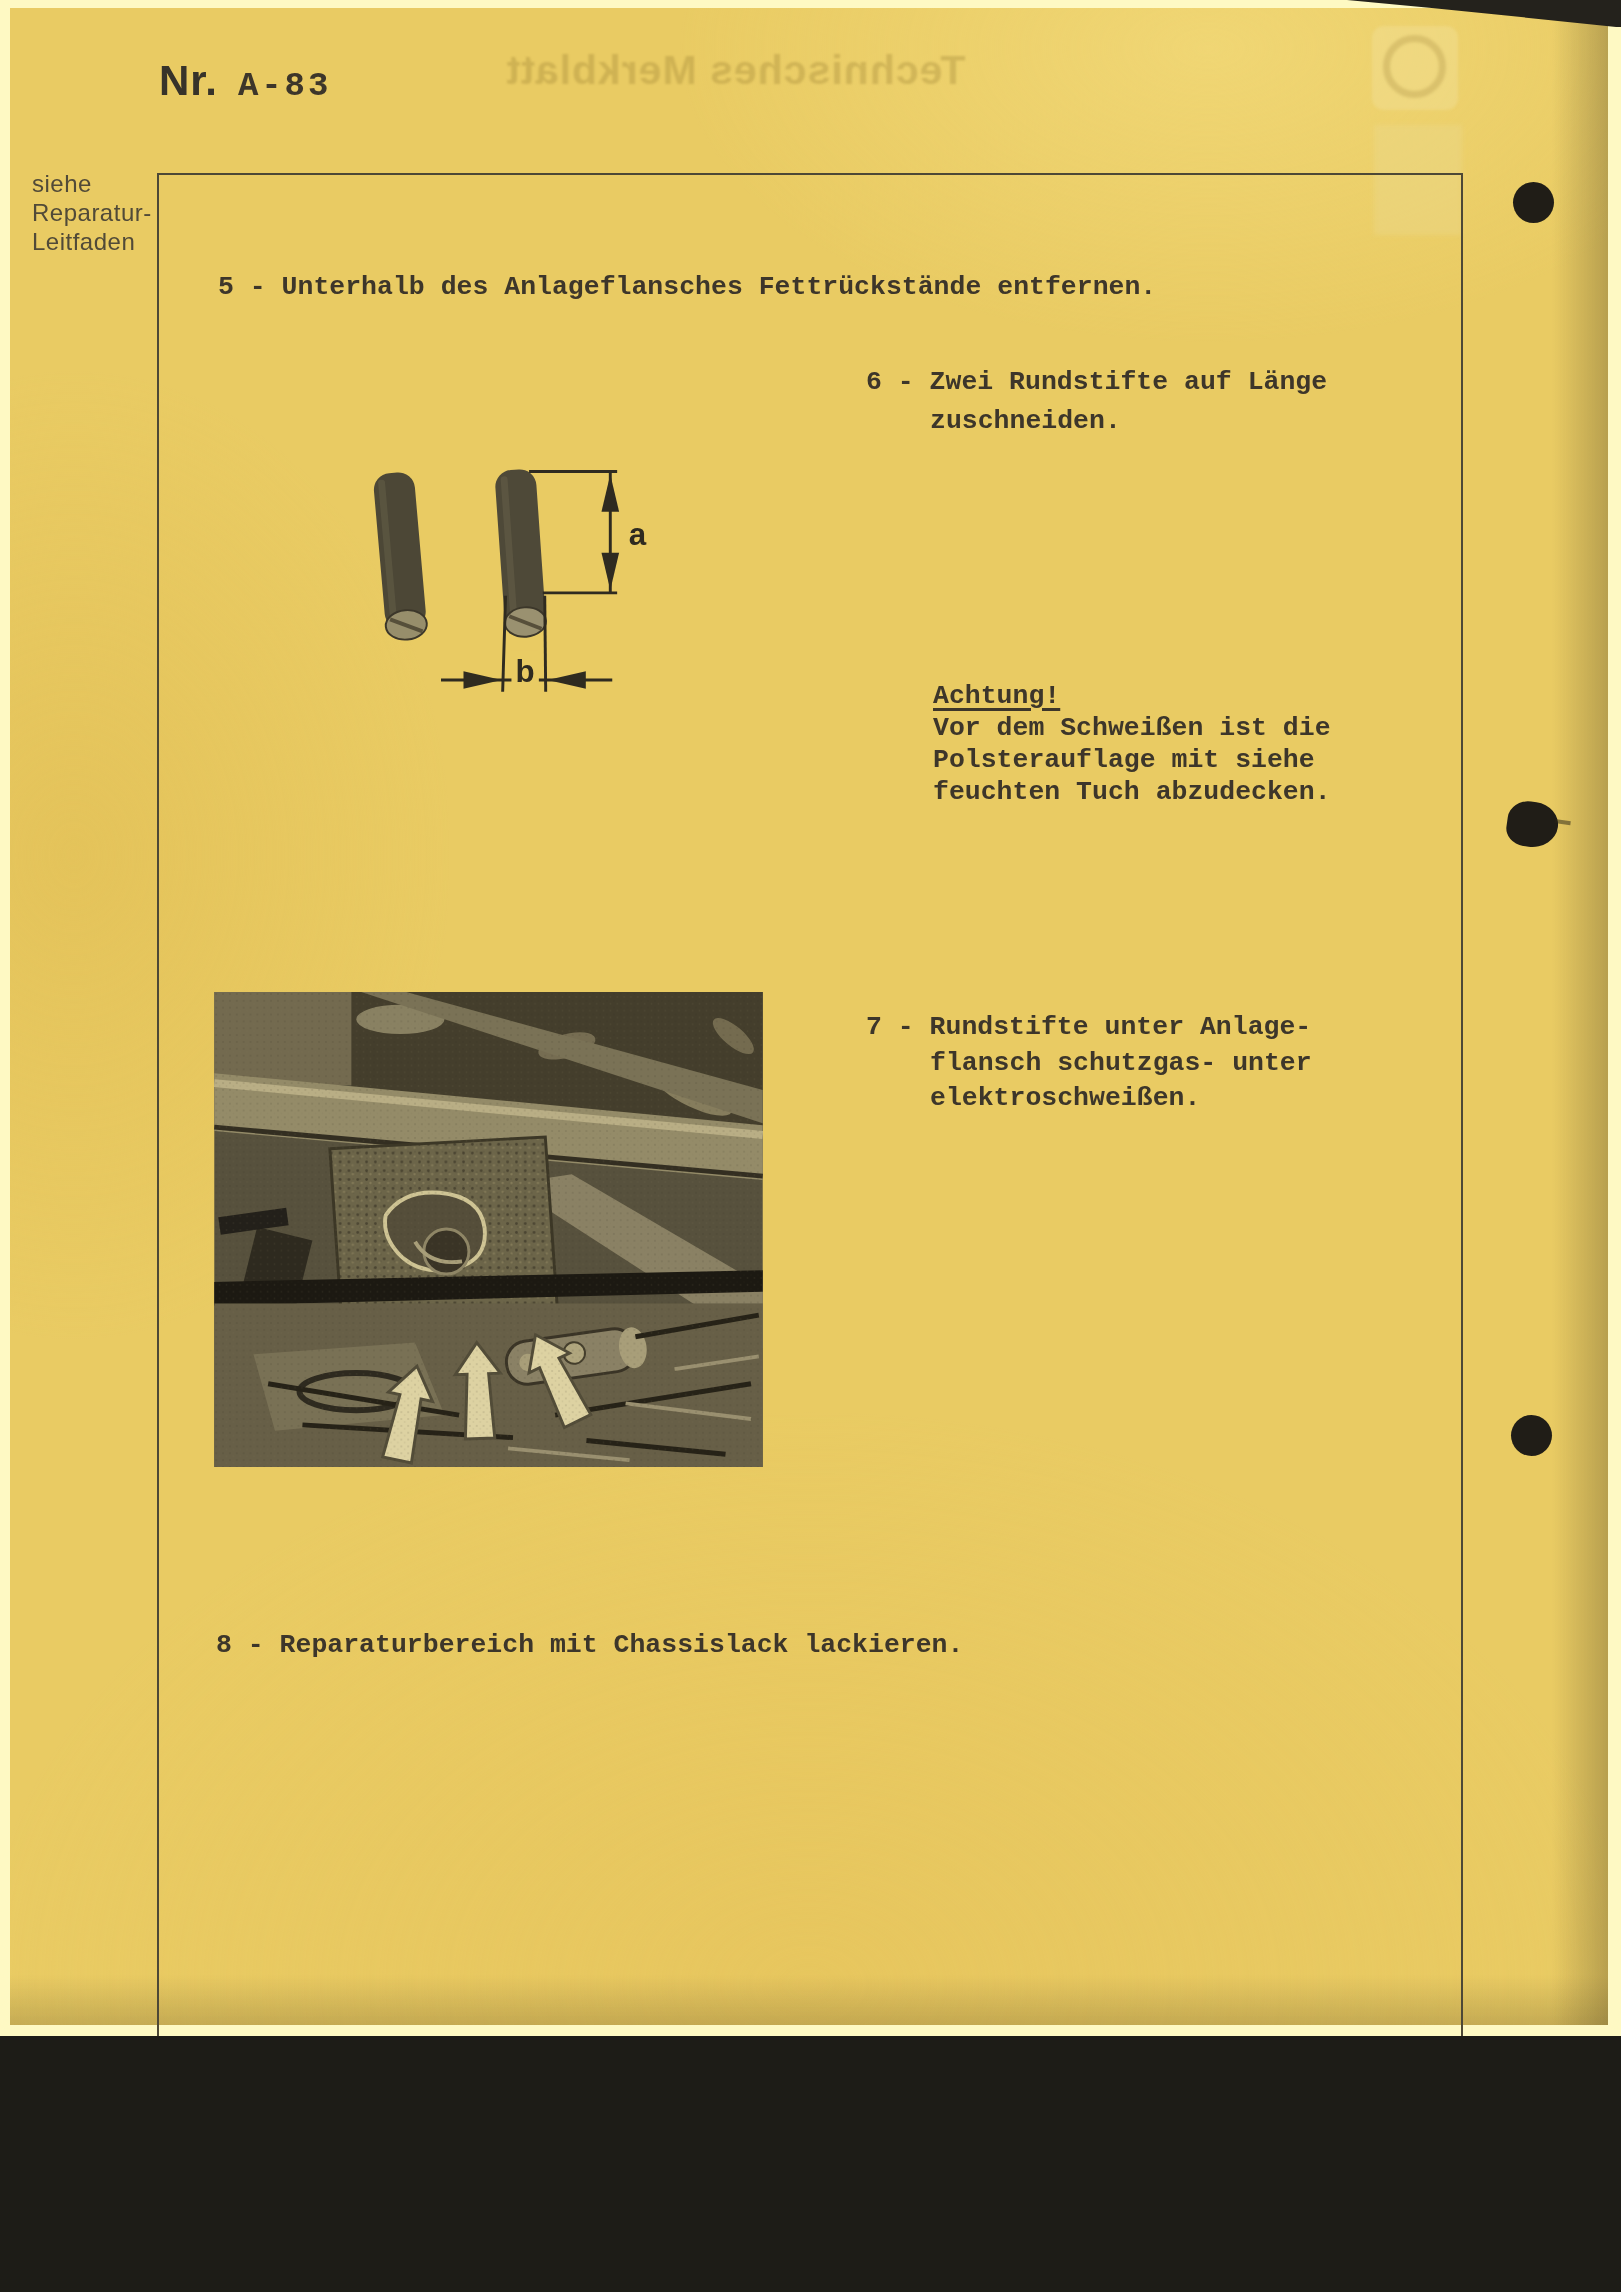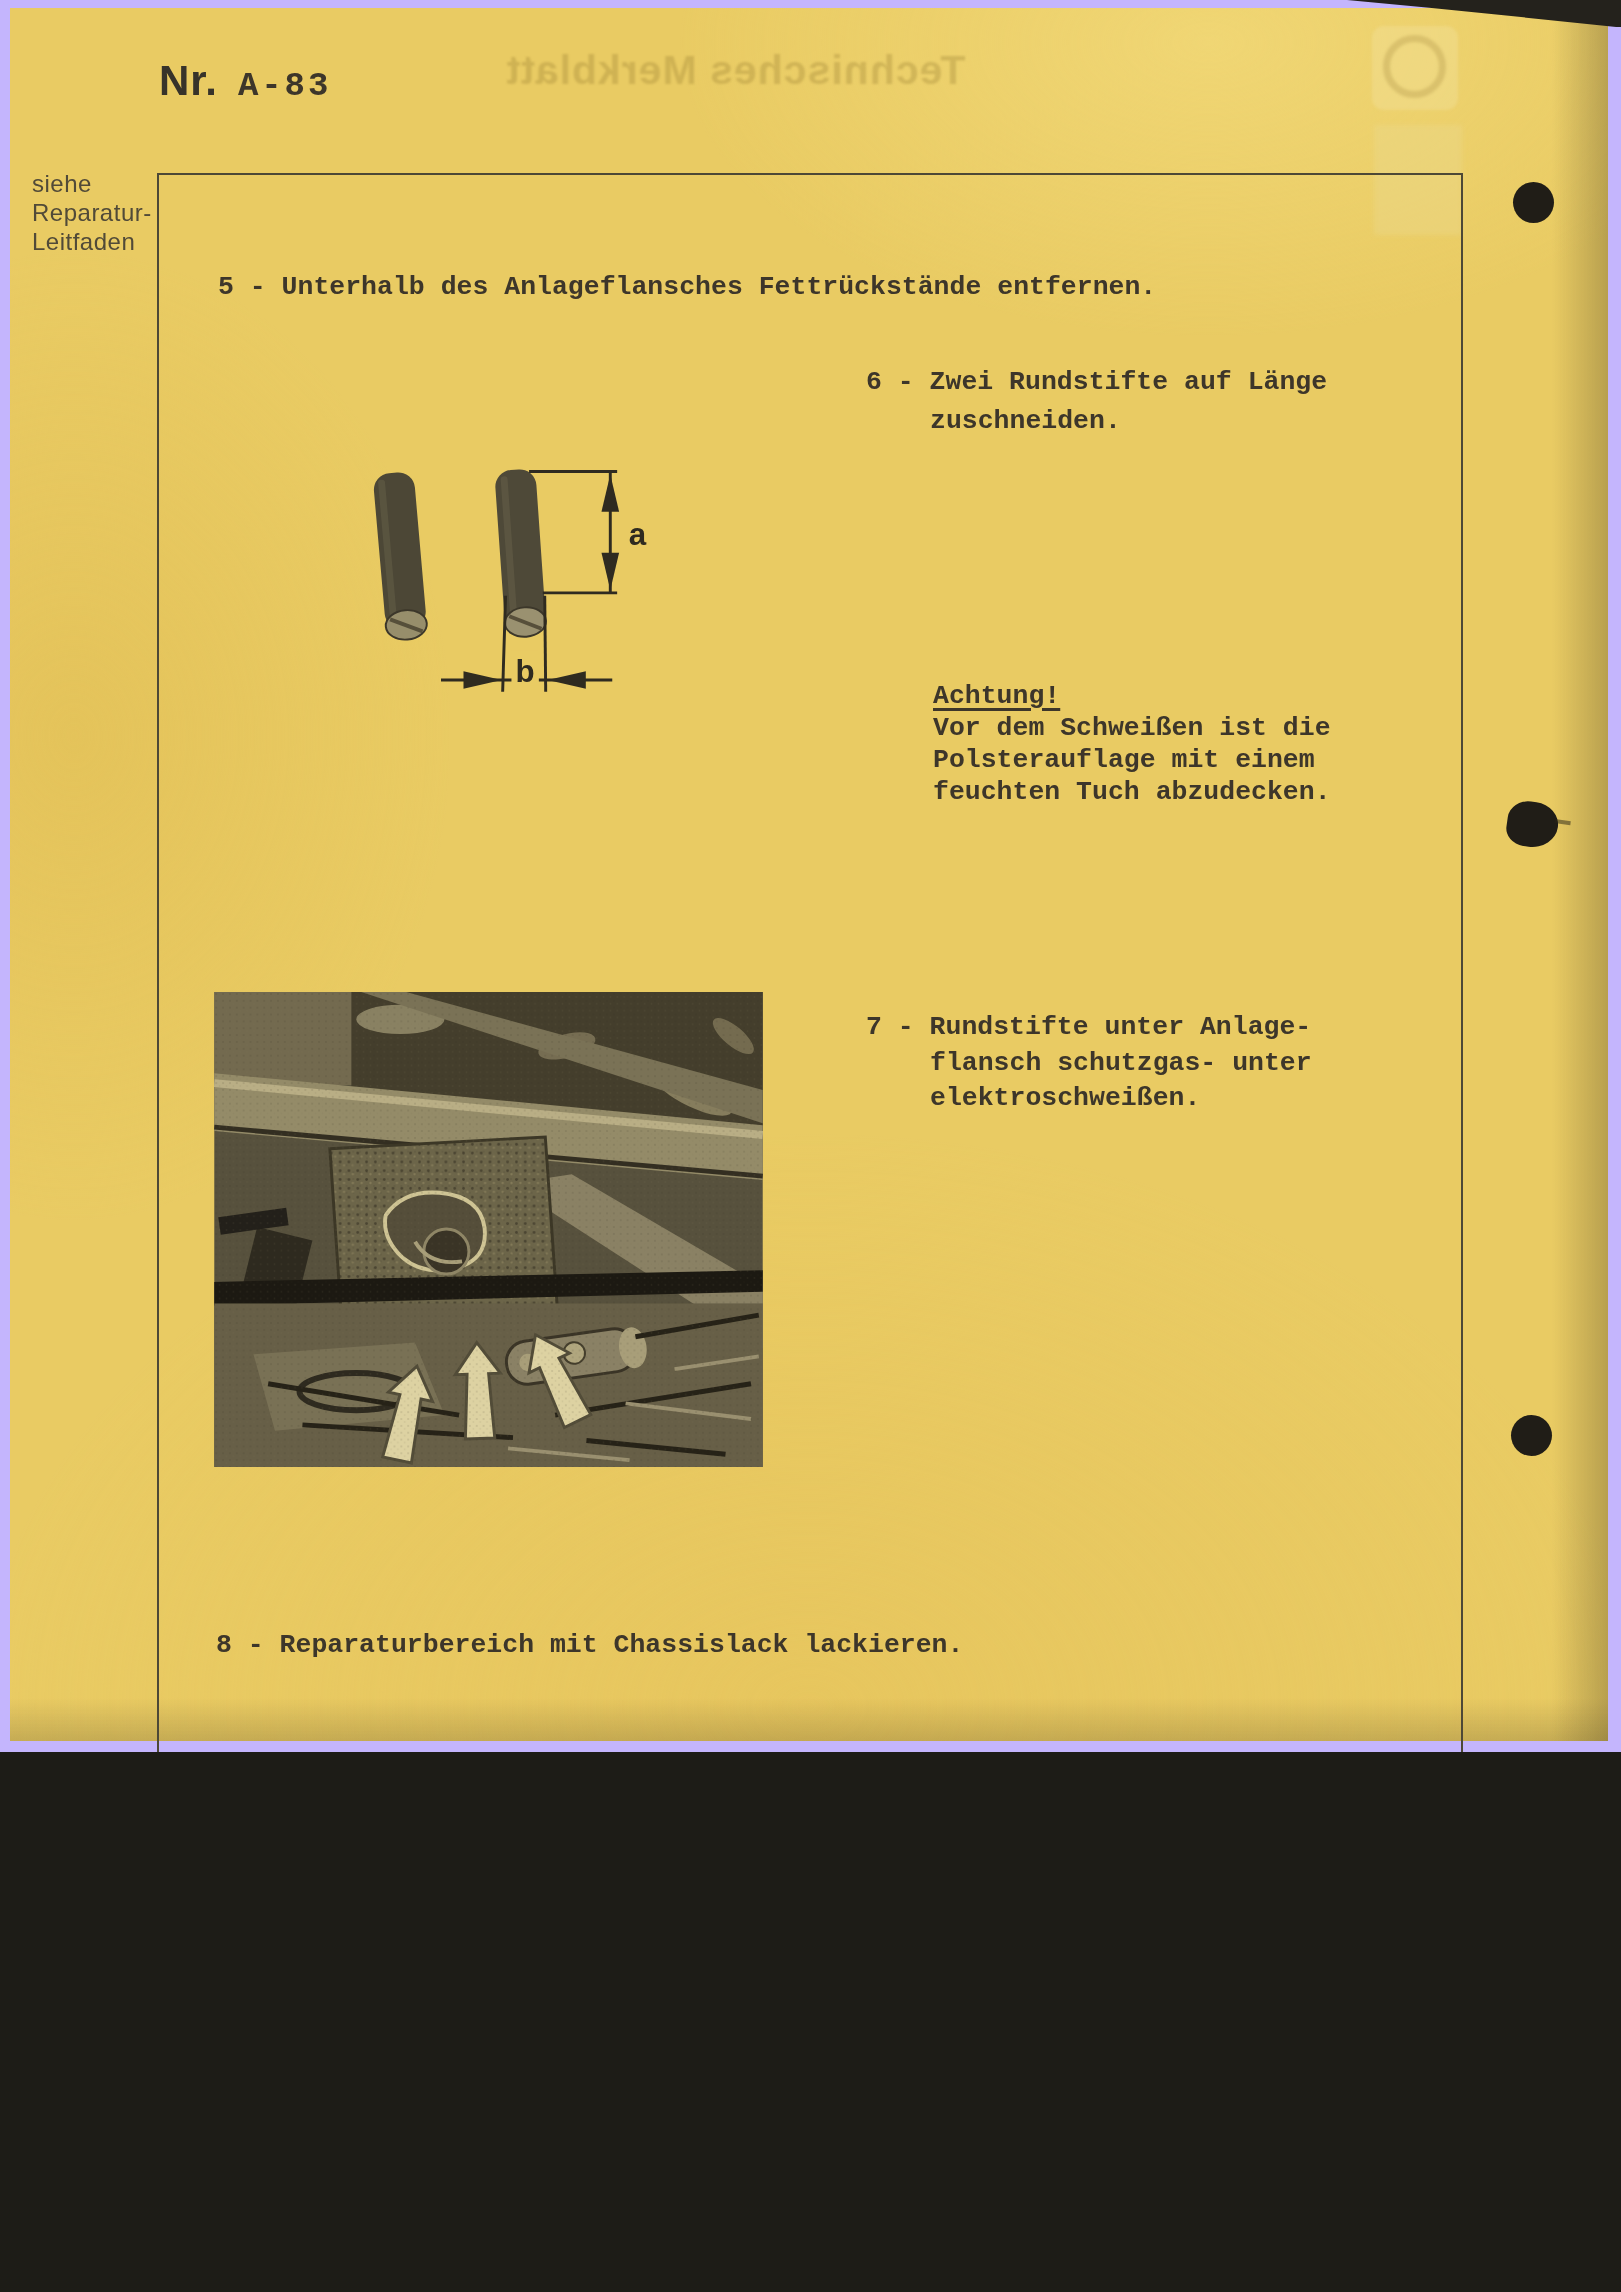--- a/index.html
+++ b/index.html
@@ -1,17 +1,17 @@
 <!DOCTYPE html>
 <html><head>
 <meta charset="utf-8">
 <style>
   html,body{margin:0;padding:0;}
   body{background:#1d1c17;font-family:"Liberation Sans",sans-serif;}
-  #stage{position:relative;width:1621px;height:1752px;overflow:hidden;background:#c4b5fd;}
+  #stage{position:relative;width:1621px;height:2036px;overflow:hidden;background:#fef9c3;}
 
   
   #paper{
     position:absolute;left:9.8px;top:7.8px;right:12.7px;bottom:10.8px;
     background:
       linear-gradient(to right, rgba(0,0,0,0) 96.5%, rgba(70,60,30,0.30) 100%),
       linear-gradient(to bottom, rgba(0,0,0,0) 97.5%, rgba(70,60,30,0.22) 100%),
       radial-gradient(ellipse 882px 490px at 75% 2%, #f0d674 0%, rgba(240,214,116,0) 60%),
       radial-gradient(ellipse 686px 882px at 4% 42%, #e4c35a 0%, rgba(228,195,90,0) 55%),
       radial-gradient(ellipse 1274px 882px at 50% 98%, #e7c65e 0%, rgba(231,198,94,0) 65%),
@@ -122,21 +122,21 @@
       <polygon points="219,236 258,227 258,245" stroke="none"></polygon>
     </g>
     <rect x="182" y="206" width="28" height="36" fill="#e9cb63"></rect>
     <text x="196" y="238" text-anchor="middle" font-family="Liberation Sans,sans-serif" font-size="32" font-weight="bold" fill="#2f2b20">b</text>
   </svg>
 
 
   <div id="attn" class="typew">
     <div class="hd">Achtung!</div>
     <div>Vor dem Schweißen ist die</div>
-    <div>Polsterauflage mit einem</div>
+    <div>Polsterauflage mit siehe</div>
     <div>feuchten Tuch abzudecken.</div>
   </div>
 
   <svg id="chassis-photo" viewBox="0 0 560 485" xmlns="http://www.w3.org/2000/svg">
     <defs>
       <pattern id="speck" width="9" height="9" patternUnits="userSpaceOnUse">
         <rect width="9" height="9" fill="#6c6549"></rect>
         <circle cx="2.5" cy="2.5" r="1.4" fill="#4a4431"></circle>
         <circle cx="6.5" cy="6" r="1.2" fill="#837a58"></circle>
       </pattern>

